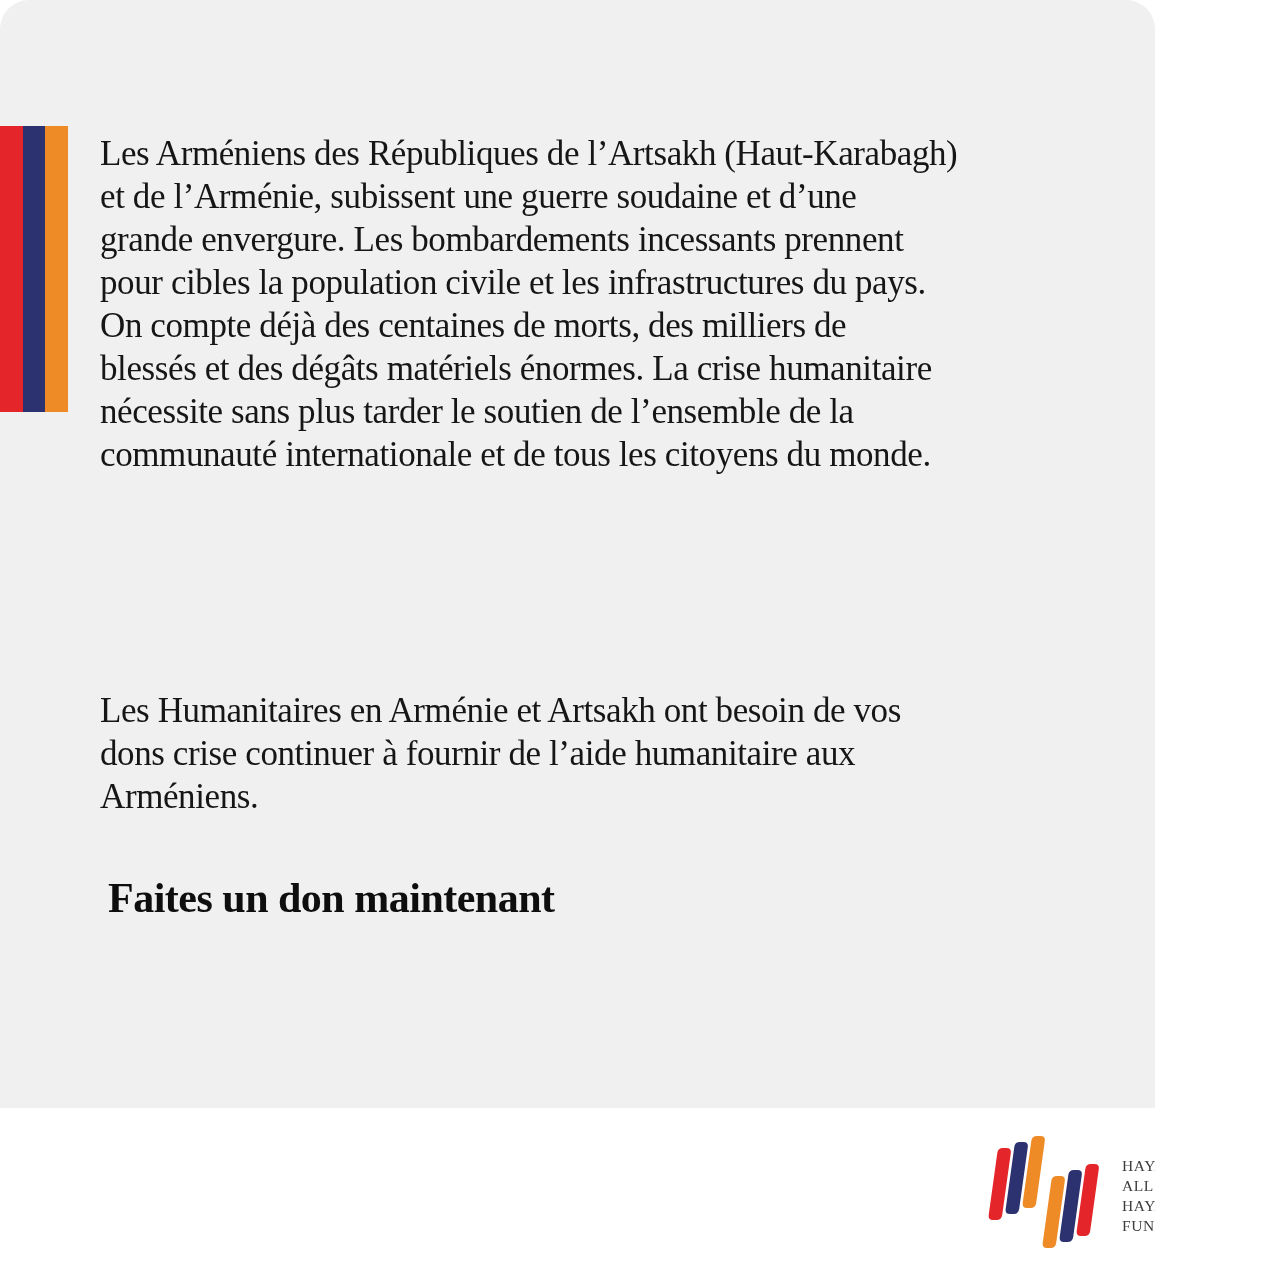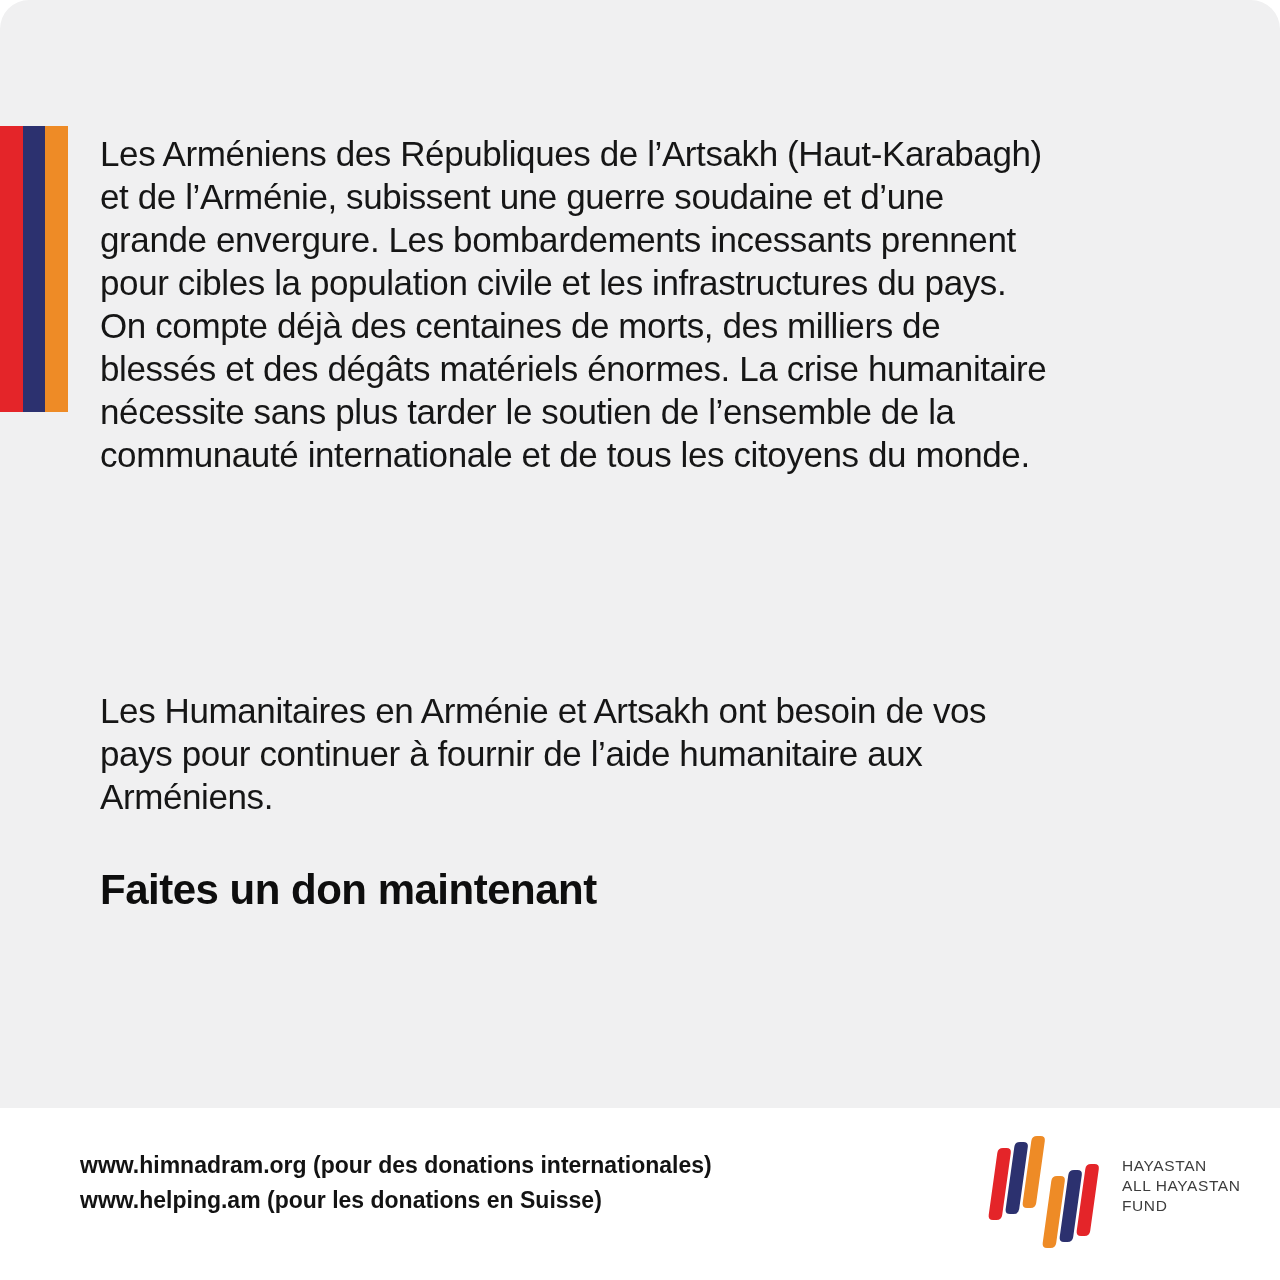--- a/index.html
+++ b/index.html
@@ -1,35 +1,35 @@
 <!DOCTYPE html>
 <html><head>
 <meta charset="utf-8">
 <style>
   html,body{margin:0;padding:0;background:#ffffff;}
   .poster{
-    position:relative;width:1280px;height:1280px;overflow:hidden;
-    background:#ffffff;font-family:Liberation Sans, sans-serif;border-radius:29px;
+    position:relative;width:1155px;height:1280px;overflow:hidden;
+    background:#ffffff;font-family:Liberation Serif, serif;border-radius:29px;
   }
   .gray-area{position:absolute;left:0;top:0;width:1280px;height:1108px;background:#f0f0f1;}
   .flag-bar{position:absolute;left:0;top:126px;width:68px;height:286px;display:flex;}
   .flag-stripe{height:100%;}
   .flag-stripe.s1{width:23px;}
   .flag-stripe.s2{width:22px;}
   .flag-stripe.s3{width:23px;}
   p.body{
     position:absolute;left:100px;width:1090px;margin:0;
     font-size:35px;line-height:43px;letter-spacing:-0.4px;
     color:#161616;white-space:pre-line;
   }
   .p1{top:132px;}
   .p2{top:519px;}
   .p3{top:689px;}
   h1.heading{
-    position:absolute;left:100px;top:864px;margin:0;
+    position:absolute;left:100px;top:864px;margin:8px;
     font-size:42px;line-height:52px;font-weight:700;letter-spacing:-0.5px;
     color:#0e0e0e;
   }
   .footer{
     position:absolute;left:80px;top:1148px;
     font-size:23px;font-weight:700;line-height:35px;color:#131313;
   }
   .logo-svg{position:absolute;left:960px;top:1110px;width:320px;height:150px;}
   .logo-text{
     position:absolute;left:1102px;top:1156px;
@@ -52,29 +52,25 @@
 
   <p class="body p1">Les Arméniens des Républiques de l’Artsakh (Haut-Karabagh)
 et de l’Arménie, subissent une guerre soudaine et d’une
 grande envergure. Les bombardements incessants prennent
 pour cibles la population civile et les infrastructures du pays.
 On compte déjà des centaines de morts, des milliers de
 blessés et des dégâts matériels énormes. La crise humanitaire
 nécessite sans plus tarder le soutien de l’ensemble de la
 communauté internationale et de tous les citoyens du monde.</p>
   <p class="body p3">Les Humanitaires en Arménie et Artsakh ont besoin de vos
-pays pour continuer à fournir de l’aide humanitaire aux
+dons crise continuer à fournir de l’aide humanitaire aux
 Arméniens.</p>
 
   <h1 class="heading">Faites un don maintenant</h1>
 
-  <div class="footer">
-    <div>www.himnadram.org (pour des donations internationales)</div>
-    <div>www.helping.am (pour les donations en Suisse)</div>
-  </div>
 
   <svg class="logo-svg" viewBox="960 1110 320 150">
       <path d="M1003 1148L1006.5 1148Q1011.5 1148 1010.8 1153L1002.2 1215Q1001.5 1220 996.5 1220L993 1220Q988 1220 988.7 1215L997.3 1153Q998 1148 1003 1148Z" fill="#e42529"></path>
       <path d="M1020 1142L1023.5 1142Q1028.5 1142 1027.8 1147L1019.2 1209Q1018.5 1214 1013.5 1214L1010 1214Q1005 1214 1005.7 1209L1014.3 1147Q1015 1142 1020 1142Z" fill="#2c316f"></path>
       <path d="M1037 1136L1040.5 1136Q1045.5 1136 1044.8 1141L1036.2 1203Q1035.5 1208 1030.5 1208L1027 1208Q1022 1208 1022.7 1203L1031.3 1141Q1032 1136 1037 1136Z" fill="#ee8b26"></path>
       <path d="M1057 1176L1060.5 1176Q1065.5 1176 1064.8 1181L1056.2 1243Q1055.5 1248 1050.5 1248L1047 1248Q1042 1248 1042.7 1243L1051.3 1181Q1052 1176 1057 1176Z" fill="#ee8b26"></path>
       <path d="M1074 1170L1077.5 1170Q1082.5 1170 1081.8 1175L1073.2 1237Q1072.5 1242 1067.5 1242L1064 1242Q1059 1242 1059.7 1237L1068.3 1175Q1069 1170 1074 1170Z" fill="#2c316f"></path>
       <path d="M1091 1164L1094.5 1164Q1099.5 1164 1098.8 1169L1090.2 1231Q1089.5 1236 1084.5 1236L1081 1236Q1076 1236 1076.7 1231L1085.3 1169Q1086 1164 1091 1164Z" fill="#e42529"></path>
     </svg>
 

